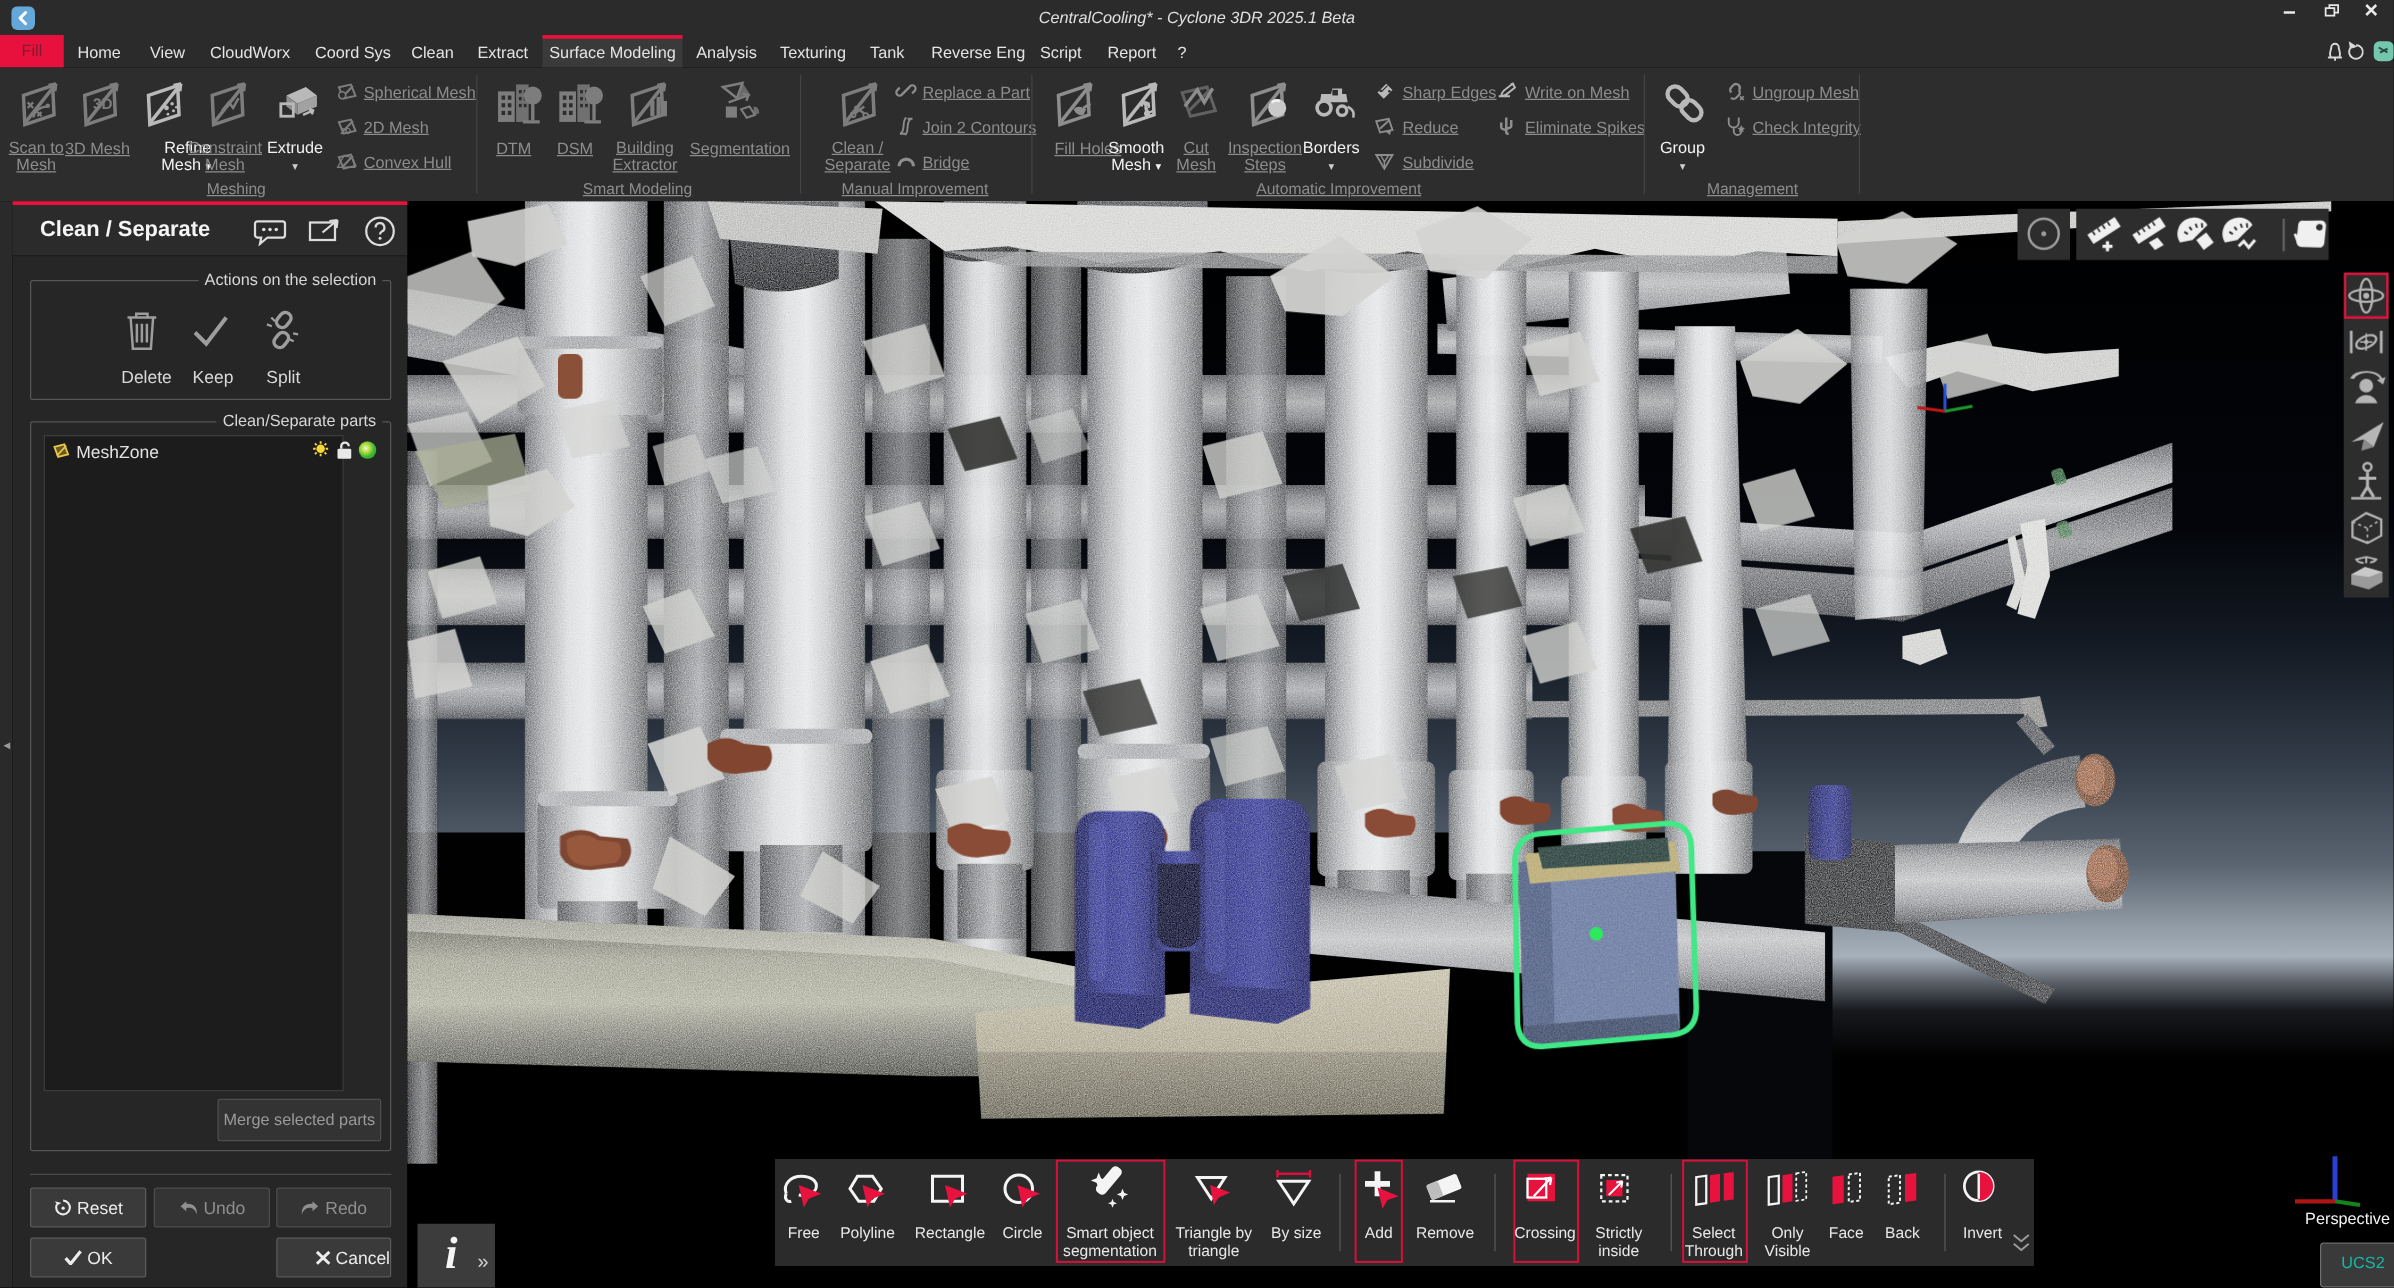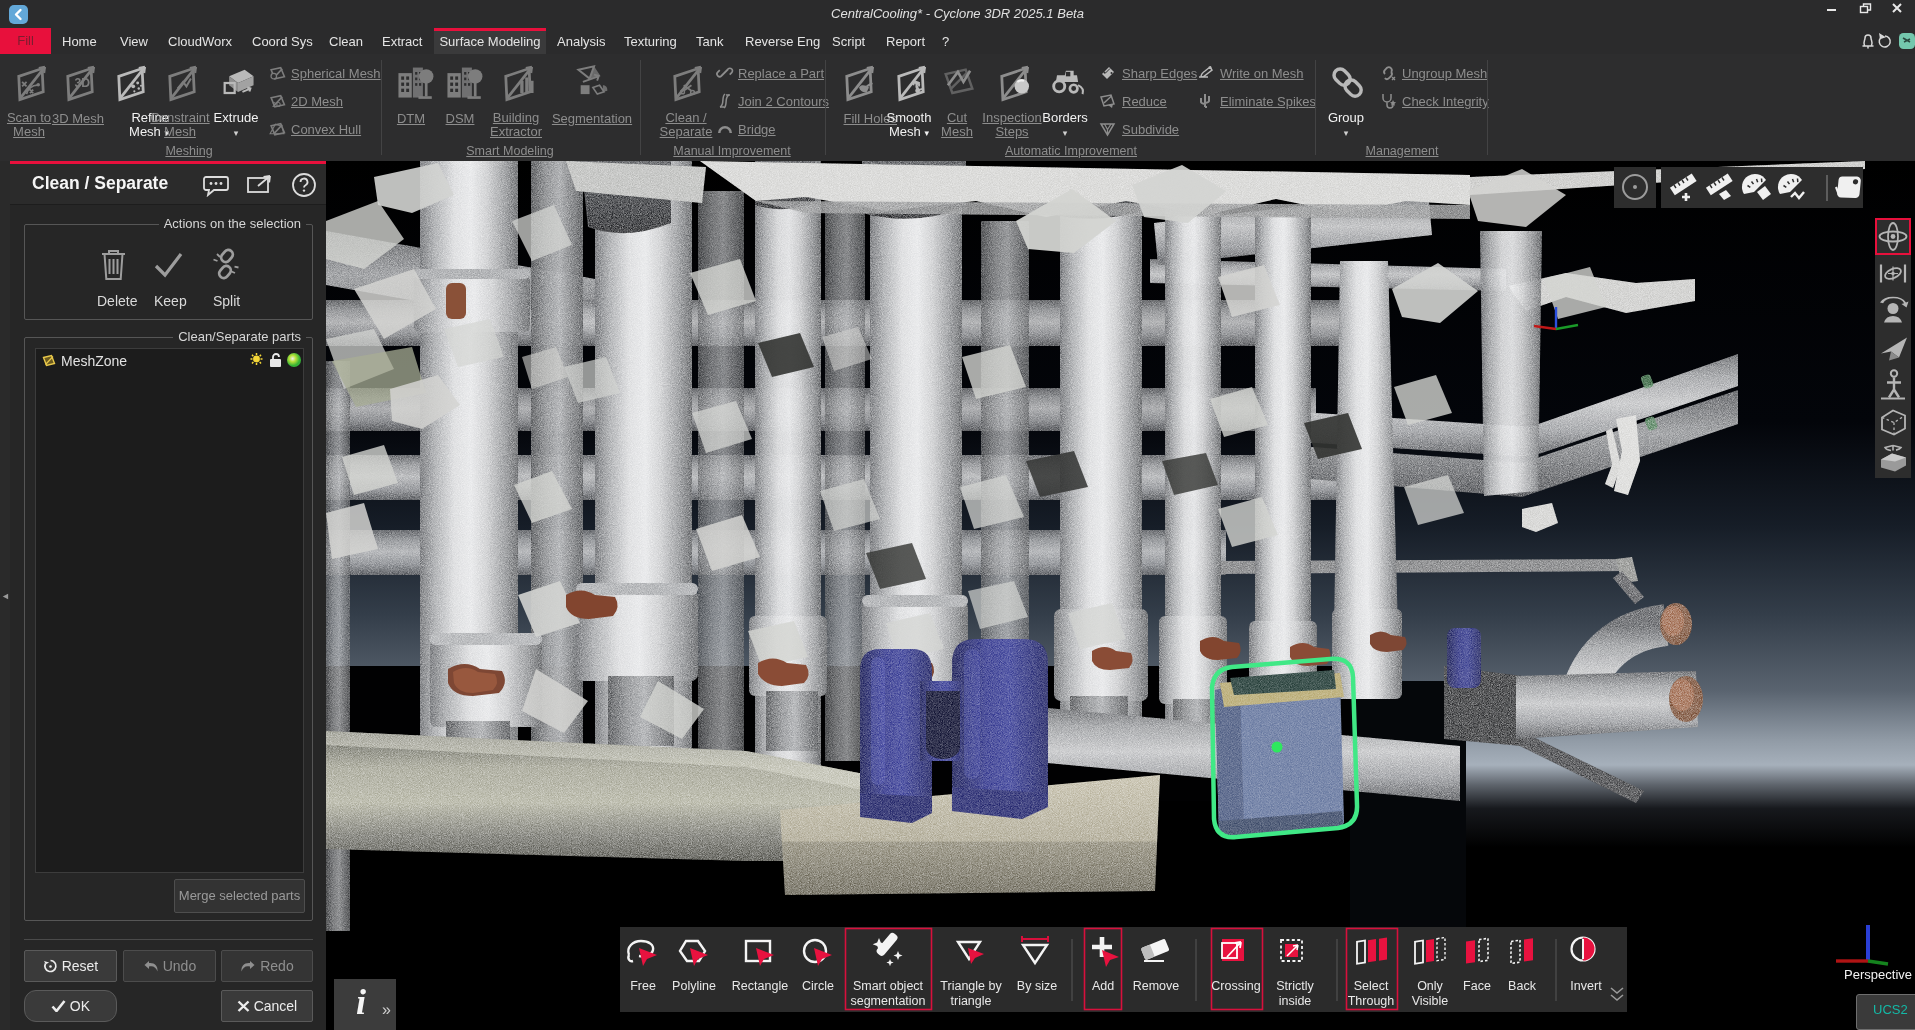--- a/index.html
+++ b/index.html
@@ -337,21 +337,21 @@
           <path d="M7 6 l3 3 M3.5 11.5 l4 1.5 M25 25 l-3.5-1.5 M28.5 19.5 l-4-0.8"></path>
         </g>
       </svg>
     <div class="abs" style="left:72px;top:68px;color:#d9d9d9;font-size:14px;">Delete</div>
     <div class="abs" style="left:129px;top:68px;color:#d9d9d9;font-size:14px;">Keep</div>
     <div class="abs" style="left:188px;top:68px;color:#d9d9d9;font-size:14px;">Split</div>
   </div>
 
   <div class="abs" style="left:14px;top:173px;width:289px;height:584px;border:1px solid #565656;border-radius:2px;">
     <div class="abs" style="top:-9px;right:6px;background:#262626;padding:0 5px;color:#d6d6d6;font-size:13px;">Clean/Separate parts</div>
-    <div class="abs" style="left:10px;top:10px;width:269px;height:525px;background:#1c1c1c;border:1px solid #3c3c3c;">
+    <div class="abs" style="left:10px;top:10px;width:240px;height:525px;background:#1c1c1c;border:1px solid #3c3c3c;">
       <svg class="abs" style="left:6px;top:5px" width="14" height="14" viewBox="0 0 14 14">
           <path d="M1.5 3.5 L9.5 1.5 L12.5 9.5 L4.5 11.5 Z" fill="#6b5a1f" stroke="#e8c84a" stroke-width="1.4"></path>
           <path d="M3.5 10.5 L11 2.5" stroke="#e8c84a" stroke-width="1.2"></path>
         </svg>
       <div class="abs" style="left:25px;top:4px;color:#e2e2e2;font-size:14px;">MeshZone</div>
       <svg class="abs" style="left:212px;top:3px" width="17" height="17" viewBox="0 0 17 17">
           <circle cx="8.5" cy="7" r="3.4" fill="#f5d738"></circle>
           <g stroke="#f5d738" stroke-width="1.5">
             <path d="M8.5 1 v2 M8.5 11 v2 M2.5 7 h2 M12.5 7 h2 M4 2.7 l1.3 1.5 M13 2.7 l-1.3 1.5 M4 11.4 l1.3-1.5 M13 11.4 l-1.3-1.5"></path>
           </g>
@@ -380,24 +380,24 @@
         <path d="M7.5 1.5 a5.5 5.5 0 1 1 -5 3" fill="none" stroke="#ececec" stroke-width="1.7"></path>
         <path d="M1 2 l1.8 3.2 3.3-1.8z" fill="#ececec"></path>
         <circle cx="7.5" cy="7.5" r="1.3" fill="#ececec"></circle>
       </svg> Reset</div>
   <div class="abs" style="left:113px;top:786px;width:93px;height:32px;background:#343434;border:1px solid #4c4c4c;border-radius:2px;text-align:center;color:#8f8f8f;font-size:14px;line-height:30px;"><svg width="16" height="13" viewBox="0 0 16 13" style="vertical-align:-2px">
         <path d="M6 1 L1.5 5 L6 9 V6.5 c4.5-1 7 1 8.5 5 0.5-6-3-9-8.5-8.5 z" fill="#8f8f8f"></path>
       </svg> Undo</div>
   <div class="abs" style="left:211px;top:786px;width:92px;height:32px;background:#343434;border:1px solid #4c4c4c;border-radius:2px;text-align:center;color:#8f8f8f;font-size:14px;line-height:30px;"><svg width="16" height="13" viewBox="0 0 16 13" style="vertical-align:-2px">
         <path d="M10 1 L14.5 5 L10 9 V6.5 c-4.5-1-7 1-8.5 5 -0.5-6 3-9 8.5-8.5 z" fill="#8f8f8f"></path>
       </svg> Redo</div>
-  <div class="abs" style="left:14px;top:826px;width:93px;height:32px;background:#3a3a3a;border:1px solid #5a5a5a;border-radius:12px;text-align:center;color:#ececec;font-size:14px;line-height:30px;"><svg width="15" height="12" viewBox="0 0 15 12" style="vertical-align:-1px">
+  <div class="abs" style="left:14px;top:826px;width:93px;height:32px;background:#3a3a3a;border:1px solid #5a5a5a;border-radius:2px;text-align:center;color:#ececec;font-size:14px;line-height:30px;"><svg width="15" height="12" viewBox="0 0 15 12" style="vertical-align:-1px">
         <path d="M1.5 6.5 l4 4.5 L13.5 1" fill="none" stroke="#ececec" stroke-width="2.6"></path>
       </svg> OK</div>
-  <div class="abs" style="left:211px;top:826px;width:92px;height:32px;background:#3a3a3a;border:1px solid #5a5a5a;border-radius:2px;text-align:center;color:#ececec;font-size:14px;line-height:30px;"><svg width="13" height="12" viewBox="0 0 13 12" style="vertical-align:-1px">
+  <div class="abs" style="left:211px;top:826px;width:92px;height:32px;background:#3a3a3a;border:1px solid #5a5a5a;border-radius:2px;text-align:right;color:#ececec;font-size:14px;line-height:30px;"><svg width="13" height="12" viewBox="0 0 13 12" style="vertical-align:-1px">
         <path d="M1.5 1.5 l10 9.5 M11.5 1.5 l-10 9.5" stroke="#ececec" stroke-width="2.4"></path>
       </svg> Cancel</div>
 </div>
 
 <div class="abs" id="viewport" style="left:326px;top:161px;width:1589px;height:869px;background:#000;">
 <svg width="1589" height="869" viewBox="0 0 1589 869">
 <defs>
   <linearGradient id="sky" x1="0" y1="0" x2="0" y2="1">
     <stop offset="0" stop-color="#000000"></stop>
     <stop offset="0.30" stop-color="#03050a"></stop>

